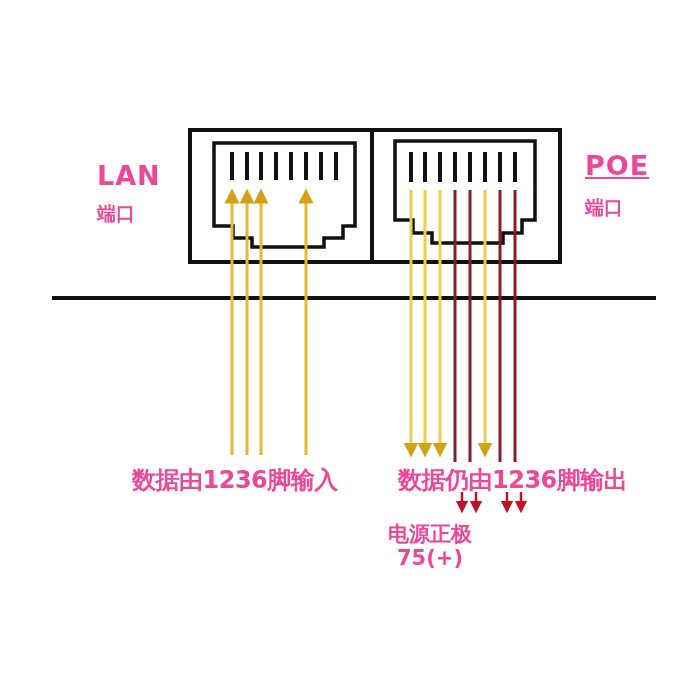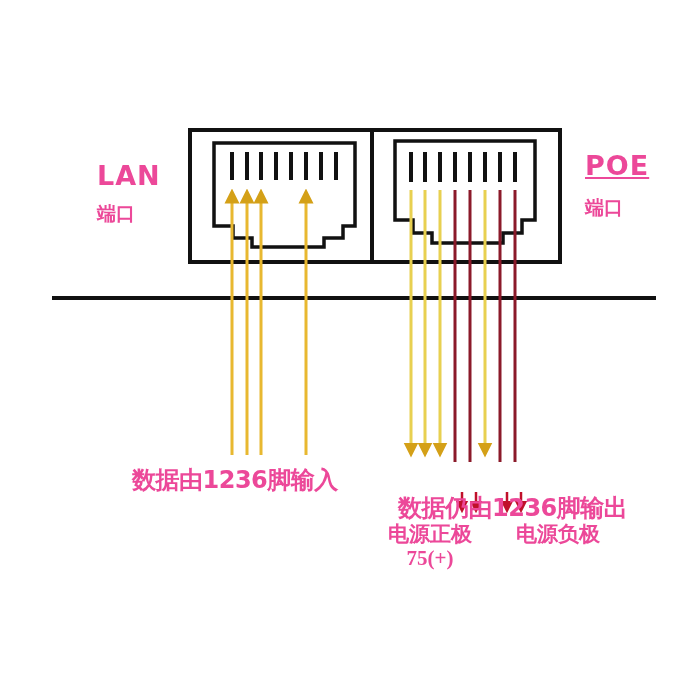--- a/index.html
+++ b/index.html
@@ -89,23 +89,22 @@
     </g>
   </svg>
 
   <div class="label port-title" style="left:97px; top:160px;">LAN</div>
   <div class="label port-sub" style="left:97px; top:201px;">端口</div>
 
   <div class="label port-title" style="left:585px; top:150px;text-decoration:underline;">POE</div>
   <div class="label port-sub" style="left:585px; top:195px;">端口</div>
 
   <div class="label caption" style="left:132px; top:464px;">数据由1236脚输入</div>
-  <div class="label caption" style="left:398px; top:464px;margin-top:28px;">数据仍由1236脚输出</div>
+  <div class="label caption" style="left:398px; top:464px;">数据仍由1236脚输出</div>
 
-  <div class="label power" style="left:372px; top:522px; width:116px;font-family:Liberation Serif, serif;">
+  <div class="label power" style="left:372px; top:522px; width:116px;">
     <div>电源正极</div>
     <div>75(+)</div>
   </div>
   <div class="label power" style="left:500px; top:522px; width:116px;">
-    <div>电源负极</div>
   </div>
 
 </div>
 
 </body></html>

